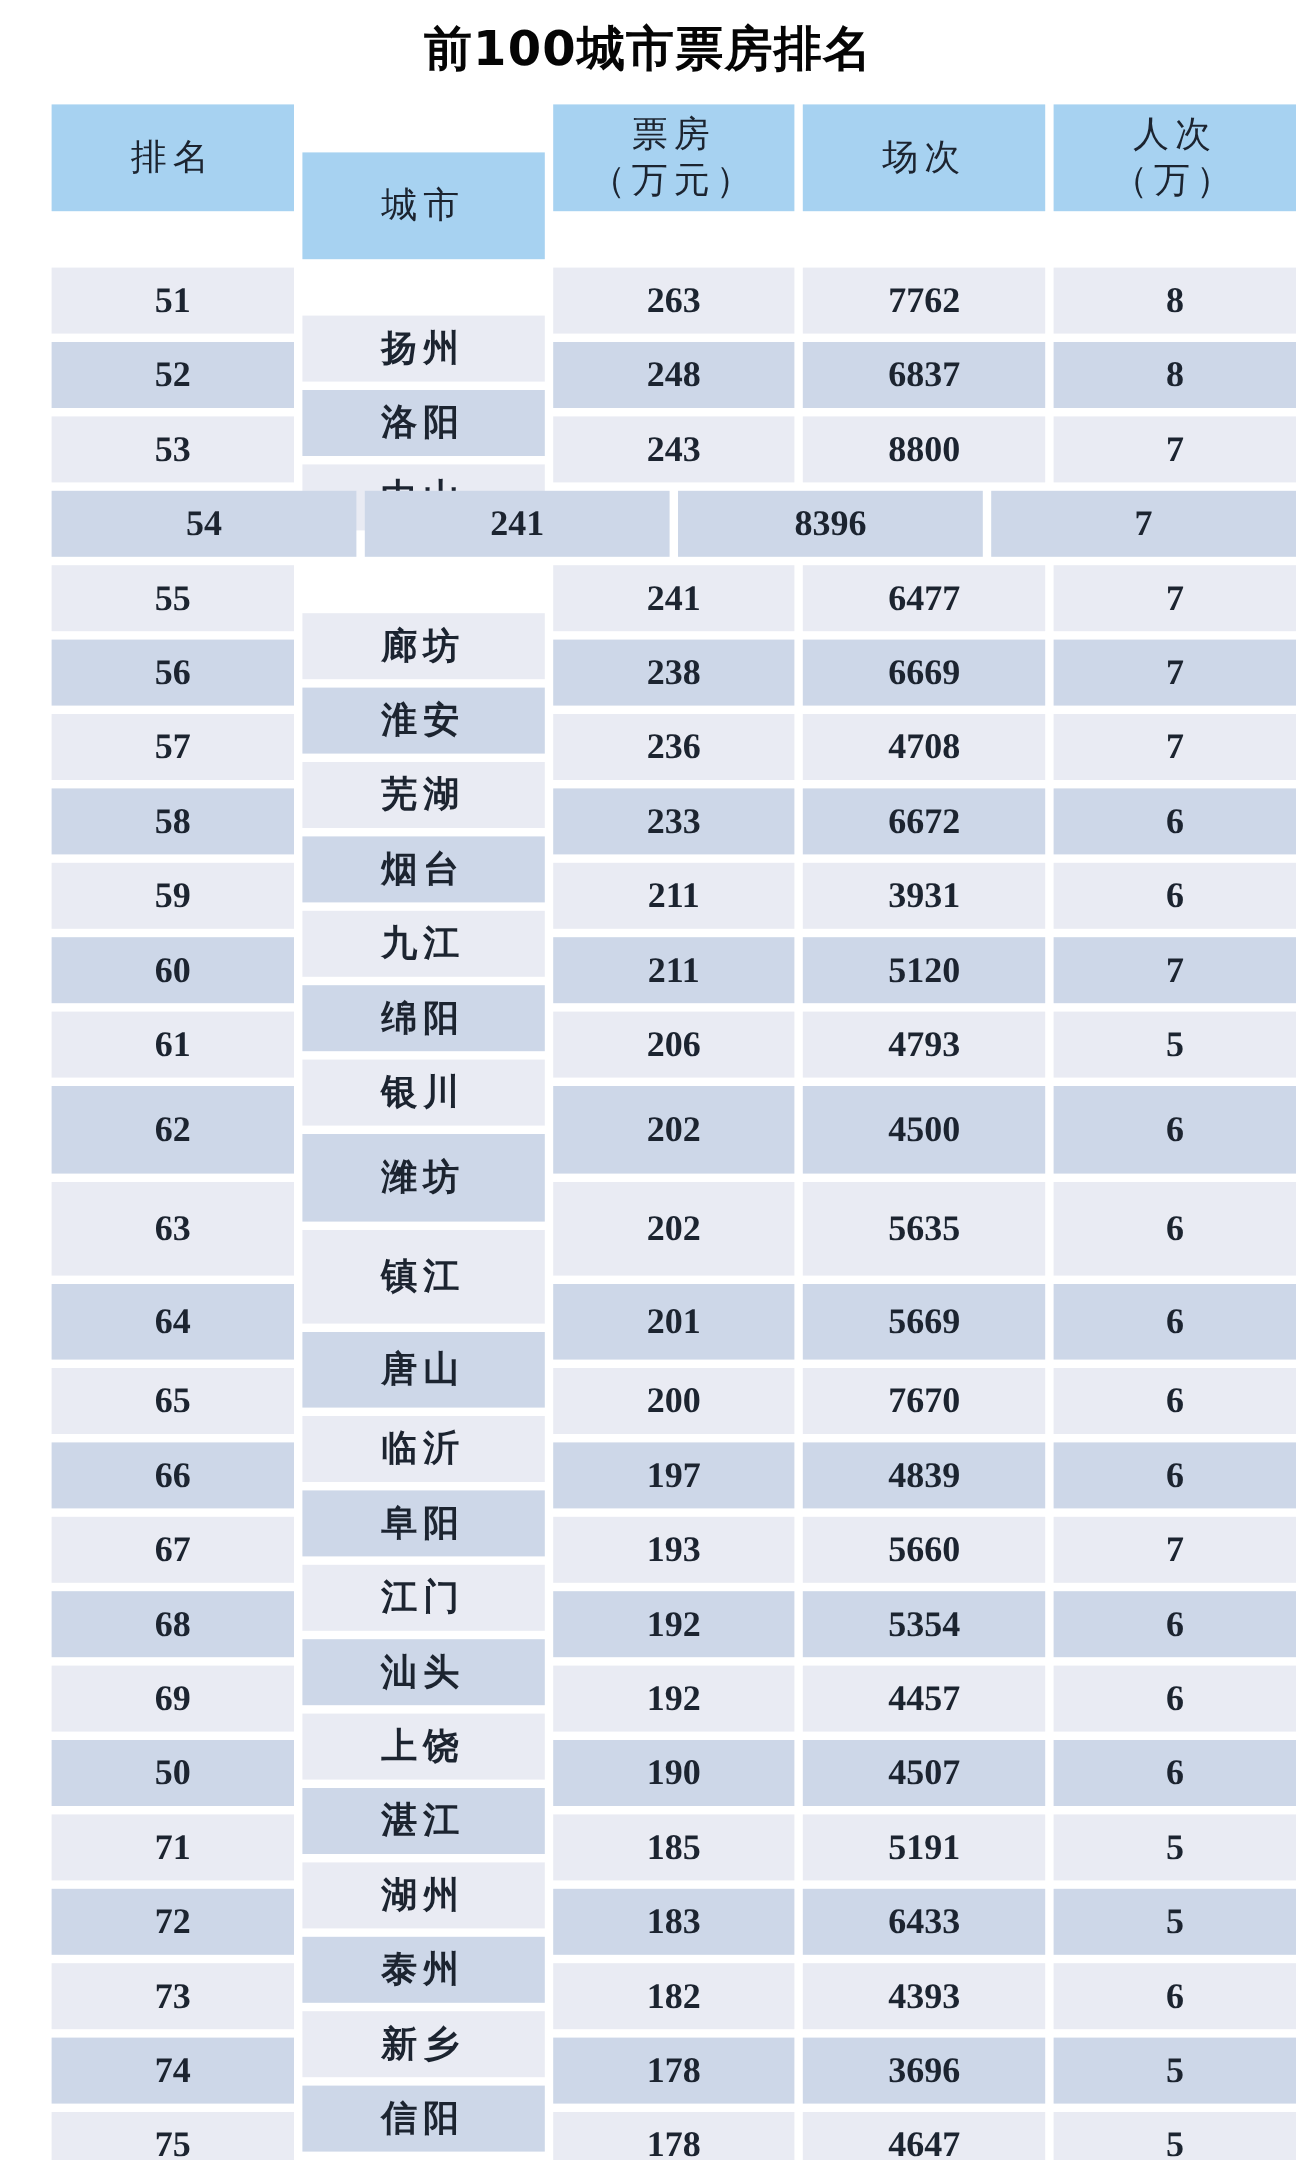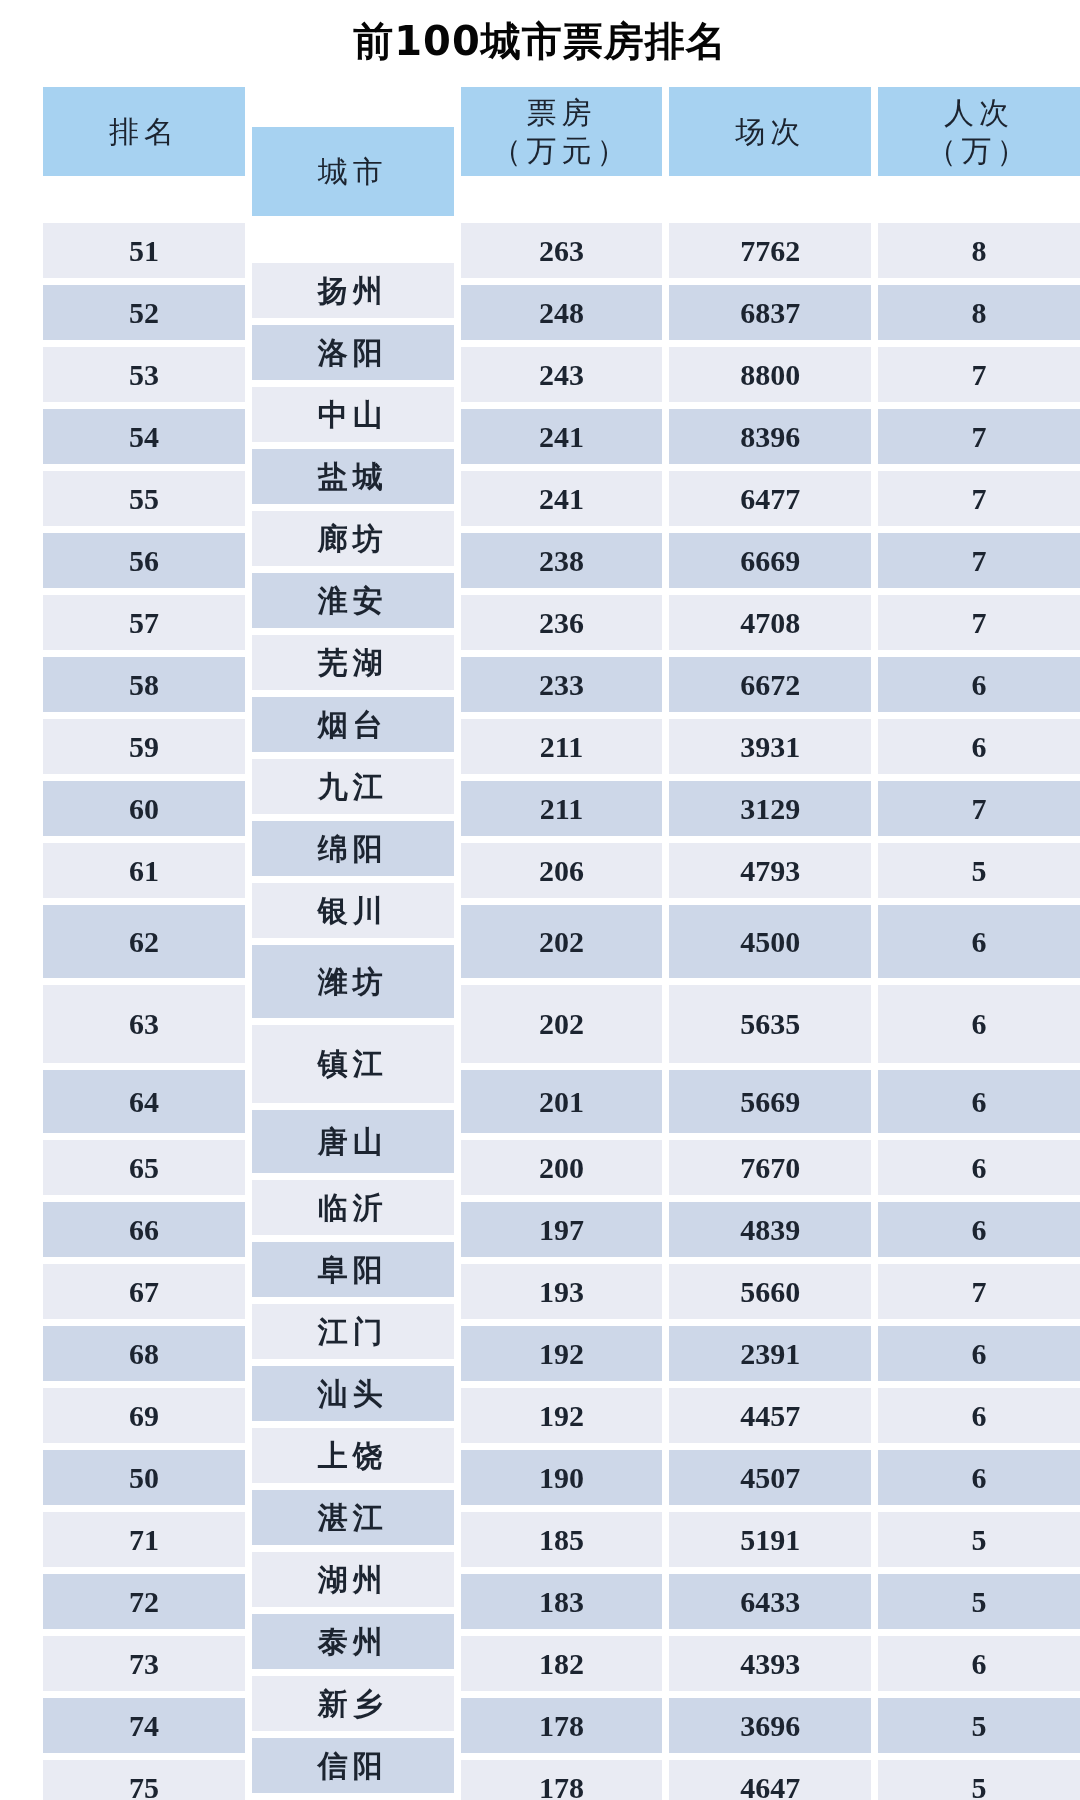--- a/index.html
+++ b/index.html
@@ -99,21 +99,20 @@
         </div>
         <div class="row data-row">
           <div class="cell col-0">53</div>
           <div class="cell col-1">中山</div>
           <div class="cell col-2">243</div>
           <div class="cell col-3">8800</div>
           <div class="cell col-4">7</div>
         </div>
         <div class="row data-row">
           <div class="cell col-0">54</div>
-          <div class="cell col-1">盐城</div>
           <div class="cell col-2">241</div>
           <div class="cell col-3">8396</div>
           <div class="cell col-4">7</div>
         </div>
         <div class="row data-row">
           <div class="cell col-0">55</div>
           <div class="cell col-1">廊坊</div>
           <div class="cell col-2">241</div>
           <div class="cell col-3">6477</div>
           <div class="cell col-4">7</div>
@@ -143,21 +142,21 @@
           <div class="cell col-0">59</div>
           <div class="cell col-1">九江</div>
           <div class="cell col-2">211</div>
           <div class="cell col-3">3931</div>
           <div class="cell col-4">6</div>
         </div>
         <div class="row data-row">
           <div class="cell col-0">60</div>
           <div class="cell col-1">绵阳</div>
           <div class="cell col-2">211</div>
-          <div class="cell col-3">3129</div>
+          <div class="cell col-3">5120</div>
           <div class="cell col-4">7</div>
         </div>
         <div class="row data-row">
           <div class="cell col-0">61</div>
           <div class="cell col-1">银川</div>
           <div class="cell col-2">206</div>
           <div class="cell col-3">4793</div>
           <div class="cell col-4">5</div>
         </div>
         <div class="row data-row">
@@ -199,21 +198,21 @@
           <div class="cell col-0">67</div>
           <div class="cell col-1">江门</div>
           <div class="cell col-2">193</div>
           <div class="cell col-3">5660</div>
           <div class="cell col-4">7</div>
         </div>
         <div class="row data-row">
           <div class="cell col-0">68</div>
           <div class="cell col-1">汕头</div>
           <div class="cell col-2">192</div>
-          <div class="cell col-3">2391</div>
+          <div class="cell col-3">5354</div>
           <div class="cell col-4">6</div>
         </div>
         <div class="row data-row">
           <div class="cell col-0">69</div>
           <div class="cell col-1">上饶</div>
           <div class="cell col-2">192</div>
           <div class="cell col-3">4457</div>
           <div class="cell col-4">6</div>
         </div>
         <div class="row data-row">

